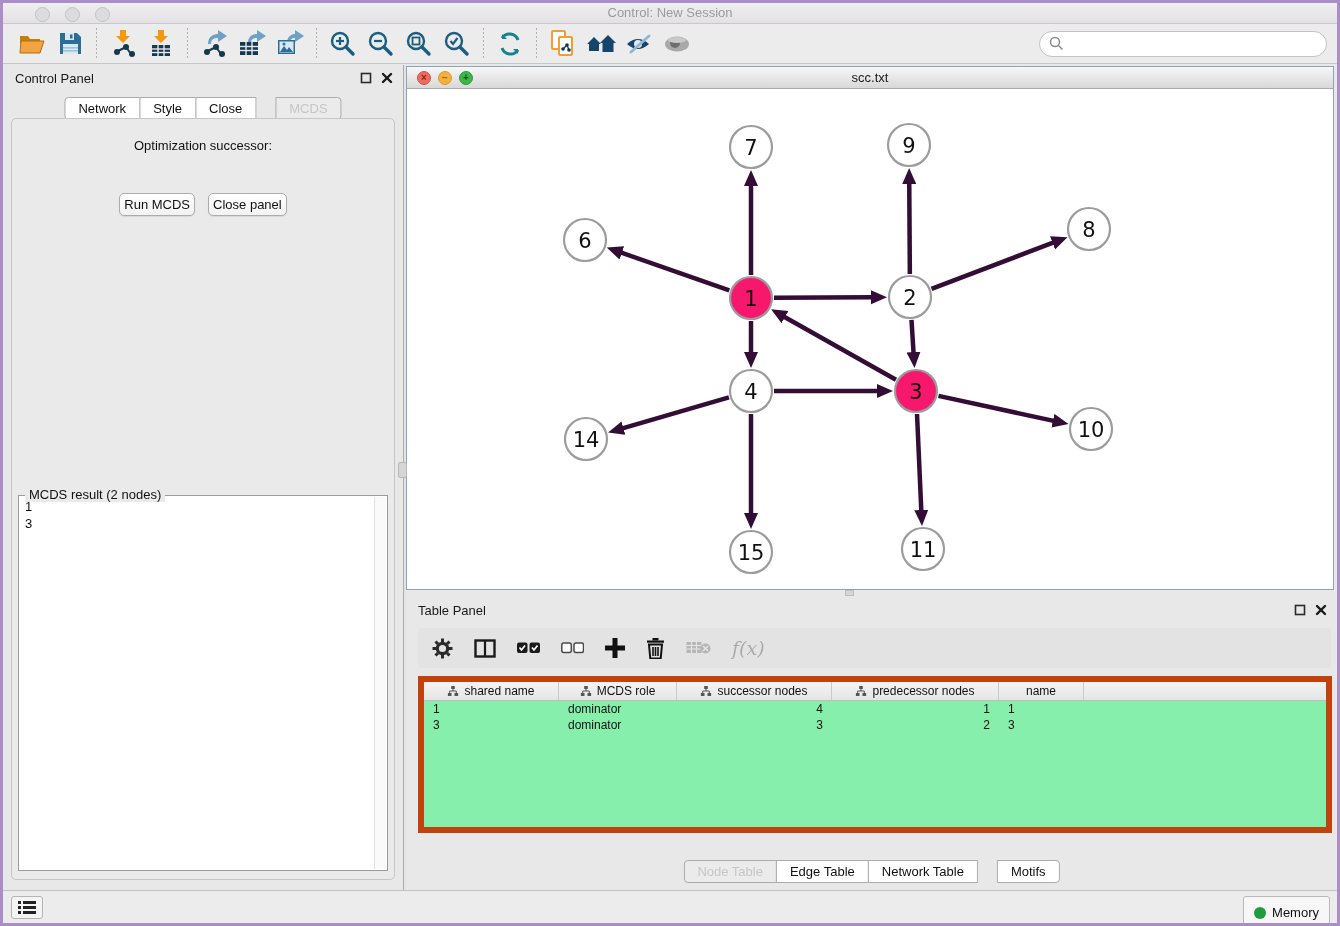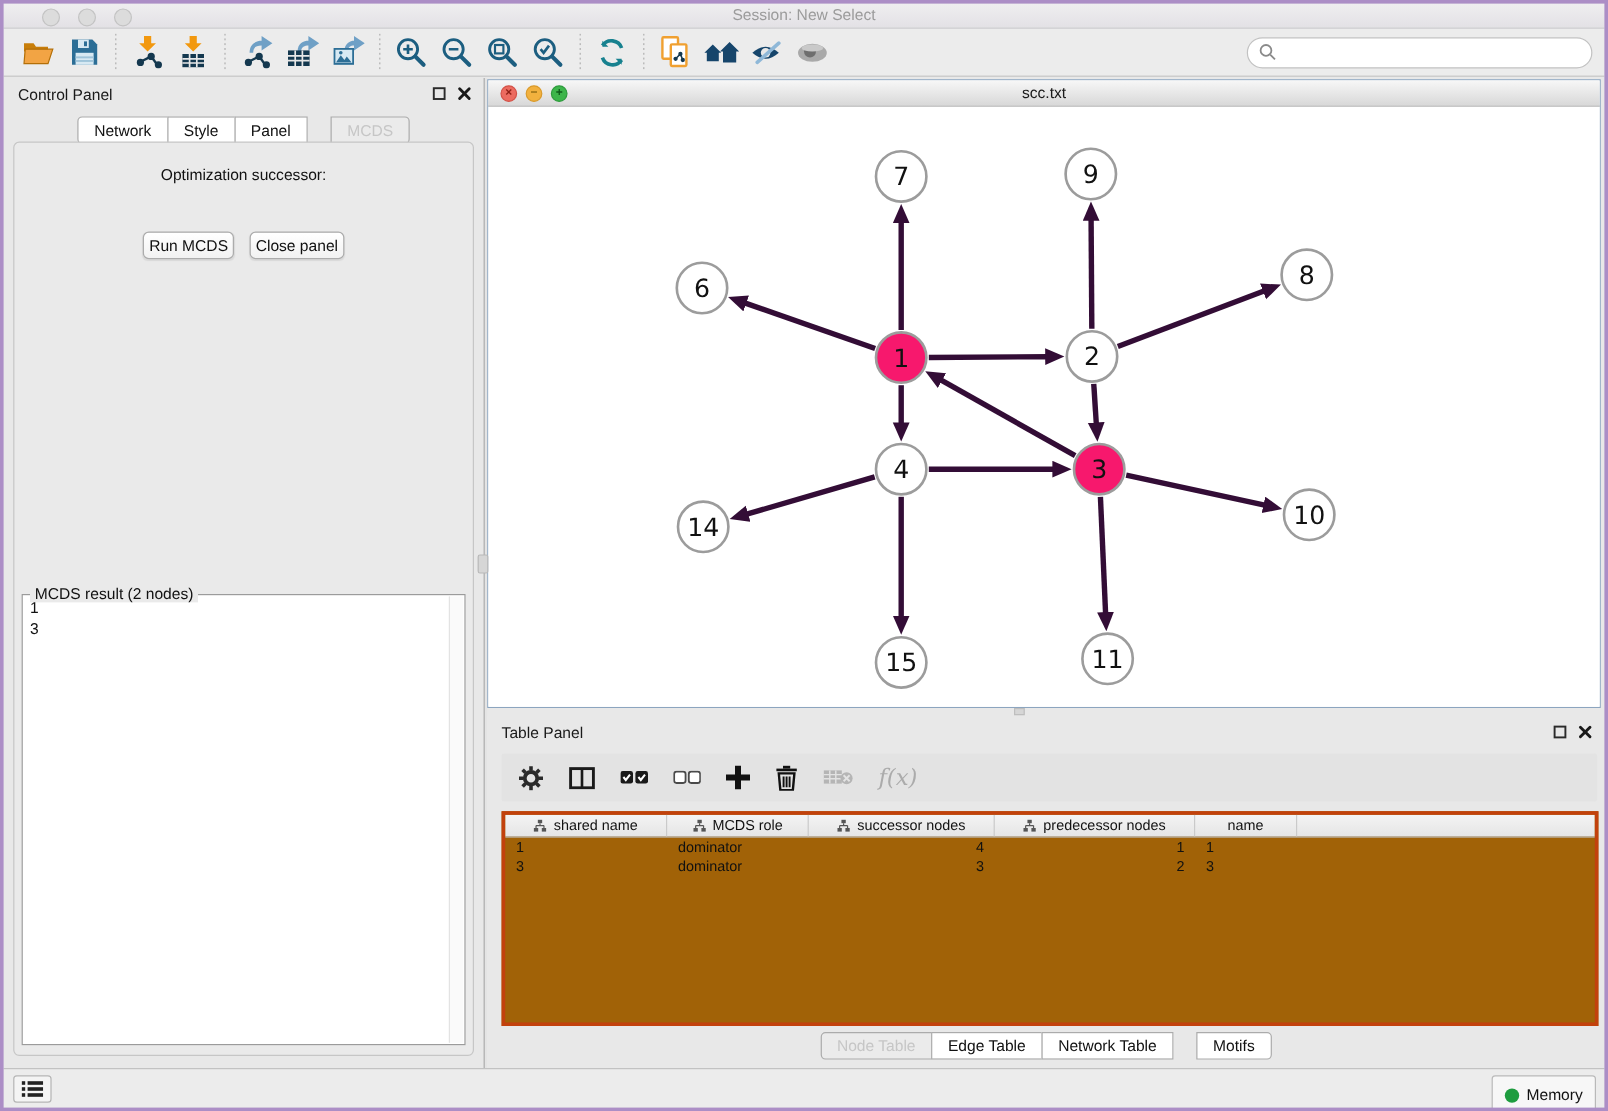--- a/index.html
+++ b/index.html
@@ -74,22 +74,22 @@
   .light.yellow { background:#F2B13E; border:1px solid #D99A2B; color:#8F6A12; }
   .light.green  { background:#3DB54A; border:1px solid #2E9B3D; color:#0F5C1B; }
   .net-canvas { position:absolute; left:0; right:0; top:22px; bottom:0; background:#FFF; }
 
   
   .table-panel { position:absolute; left:406px; top:597px; width:931px; height:293px; background:#E8E8E8; }
   .tp-toolbar { position:absolute; left:12px; right:6px; top:31px; height:40px; background:#E3E3E3;
     border-radius:2px; display:flex; align-items:center; gap:21px; padding:0 14px; }
   .tp-ico { display:flex; align-items:center; justify-content:center; }
   .fx-label { font-family:"DejaVu Serif", serif; font-style:italic; font-size:19px; color:#ABABAB; }
-  .tp-table { position:absolute; left:12px; right:5px; top:79px; height:179px;
-    border:3px solid #c2410c; background:#a16207; overflow:hidden; }
+  .tp-table { position:absolute; left:12px; right:5px; top:79px; height:157px;
+    border:6px solid #c2410c; background:#86efac; overflow:hidden; }
   .tp-header { display:flex; height:19px; background:linear-gradient(#F4F4F4,#E5E5E5);
     border-bottom:1px solid #BFBFBF; }
   .th { display:flex; align-items:center; justify-content:center; gap:5px; font-size:12px; color:#111;
     border-right:1px solid #CACACA; height:100%; }
   .th:last-child { border-right:1px solid #CACACA; }
   .trow { display:flex; height:16px; font-size:12px; color:#111; }
   .tcell { padding:1px 9px 0 9px; overflow:hidden; white-space:nowrap; }
   .tp-tabs { position:absolute; top:263px; left:50%; transform:translateX(-50%); }
 
   
@@ -102,21 +102,21 @@
     padding:0 10px; font-size:13px; color:#111; }
   .memory-dot { width:12px; height:12px; border-radius:50%; background:#1E9C3F; }
 </style>
 </head>
 <body>
 
 <div class="titlebar">
   <span class="tl-dot" style="left:32px"></span>
   <span class="tl-dot" style="left:62px"></span>
   <span class="tl-dot" style="left:92px"></span>
-  <div class="title">Session: New Select</div>
+  <div class="title">Control: New Session</div>
 </div>
 
 <div class="toolbar">
   <div class="tbtn">
     <svg width="27" height="23" viewBox="0 0 27 23">
       <path d="M1 4 h8 l2 3 h10 v4 H1 z" fill="#C87E0A"></path>
       <path d="M2 9 h23 l-4 12 H1 z" fill="#F2A444" stroke="#B36F08" stroke-width="1"></path>
     </svg>
   </div>
   <div class="tbtn">
@@ -277,21 +277,21 @@
       <rect x="1.5" y="1.5" width="9" height="9" stroke="#2A2A2A" stroke-width="1.6" fill="none"></rect>
     </svg>
     <svg width="12" height="12" viewBox="0 0 12 12">
       <line x1="2" y1="2" x2="10" y2="10" stroke="#1A1A1A" stroke-width="2.4" stroke-linecap="round"></line>
       <line x1="10" y1="2" x2="2" y2="10" stroke="#1A1A1A" stroke-width="2.4" stroke-linecap="round"></line>
     </svg>
   </div>
   <div class="tabs cp-tabs">
     <div class="tab">Network</div>
     <div class="tab">Style</div>
-    <div class="tab">Panel</div>
+    <div class="tab">Close</div>
     <div class="tab selected">MCDS</div>
   </div>
   <div class="cp-content">
     <div class="opt-label">Optimization successor:</div>
     <div class="btn-row">
       <div class="btn">Run MCDS</div>
       <div class="btn">Close panel</div>
     </div>
     <div class="result-group">
       <div class="result-legend">MCDS result (2 nodes)</div>

